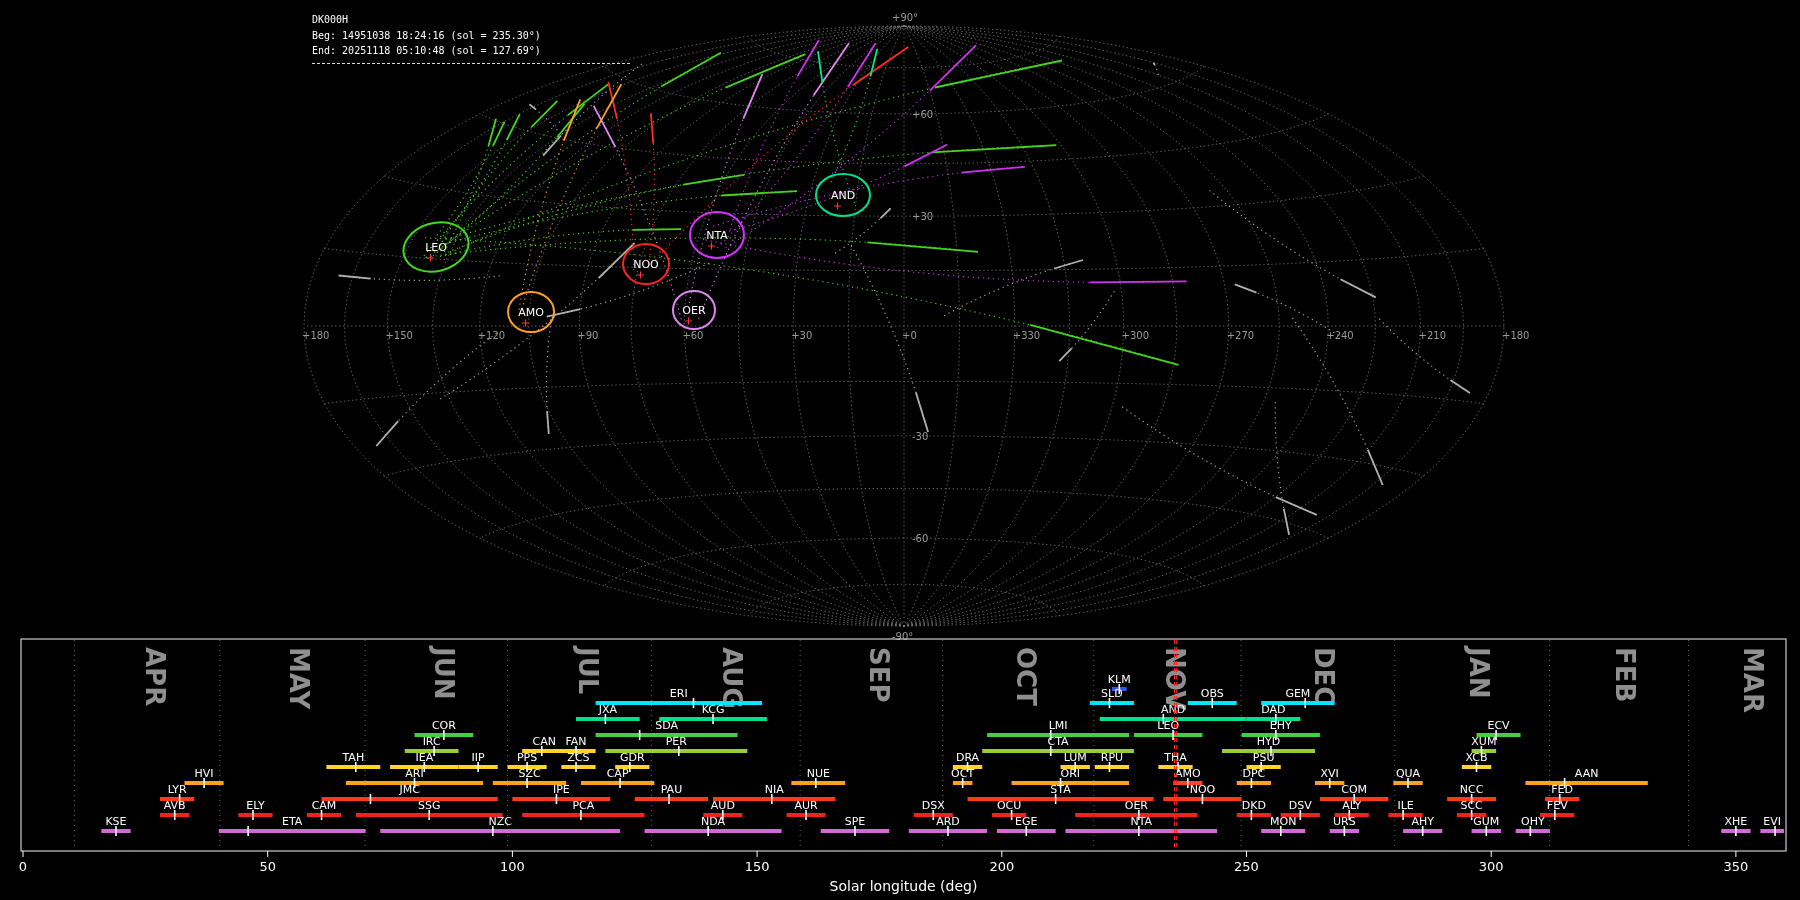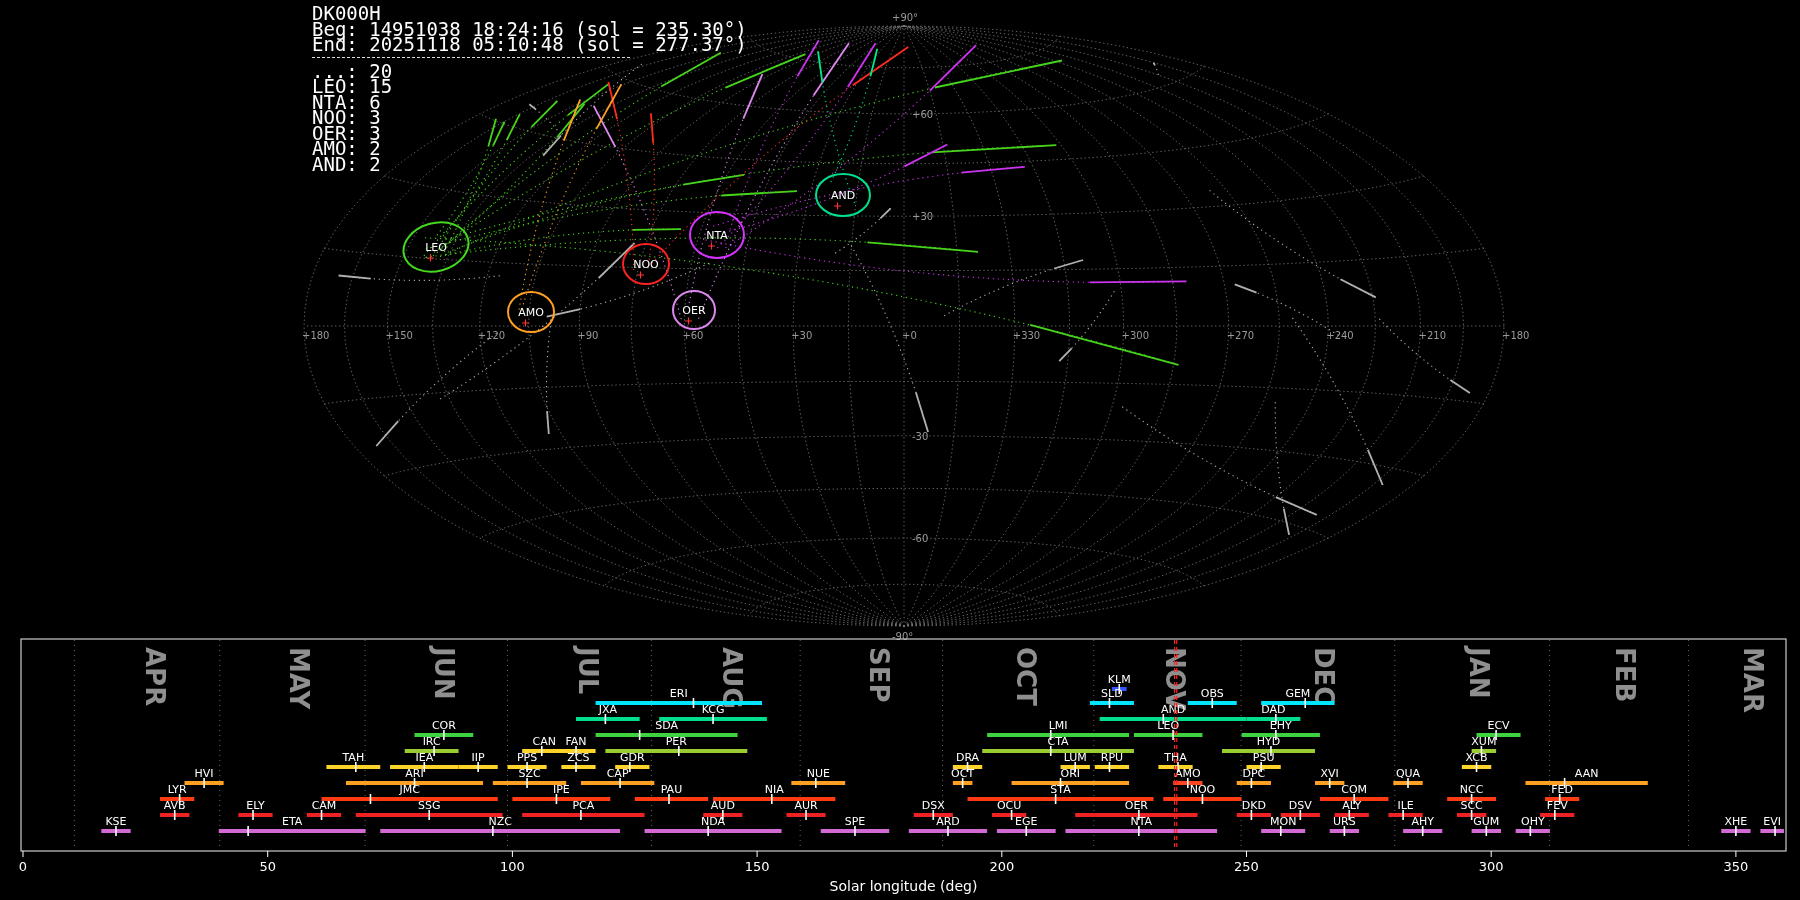--- a/index.html
+++ b/index.html
@@ -1,34 +1,33 @@
 <!DOCTYPE html>
 <html><head>
 <meta charset="utf-8">
 <style>
   html,body{margin:0;padding:0;background:#000;}
   #stage{position:relative;width:1800px;height:900px;background:#000;overflow:hidden;
          font-family:"DejaVu Sans",sans-serif;}
   #scene{position:absolute;left:0;top:0;display:block;}
-  .header{position:absolute;left:312px;top:6px;color:#fff;z-index:5;
-          font-family:"DejaVu Sans Mono",monospace;font-size:19px;line-height:15.5px;}
+  .header{position:absolute;left:312px;top:12px;color:#fff;z-index:5;
+          font-family:"DejaVu Sans Mono",monospace;font-size:10px;line-height:15.5px;}
   .header div{white-space:pre;}
   .divider{border-top:1px dashed #ddd;width:318px;margin:4px 0 6px 0;}
   svg text{font-family:"DejaVu Sans",sans-serif;}
 </style>
 </head>
 <body>
 
 <div id="stage">
   <div class="header">
     <div>DK000H</div>
     <div>Beg: 14951038 18:24:16 (sol = 235.30°)</div>
-    <div>End: 20251118 05:10:48 (sol = 277.37°)</div>
+    <div>End: 20251118 05:10:48 (sol = 127.69°)</div>
     <div class="divider"></div>
-    <div id="counts"><div>...: 20</div><div>LEO: 15</div><div>NTA: 6</div><div>NOO: 3</div><div>OER: 3</div><div>AMO: 2</div><div>AND: 2</div></div>
   </div>
   <svg id="scene" width="1800" height="900">
       <g fill="none" stroke="#7a7a7a" stroke-width="0.8" stroke-dasharray="0.6 3.4" stroke-linecap="round">
         <path d="M904.0 626.0L935.4 625.6L966.7 624.4L997.9 622.3L1028.7 619.4L1059.3 615.8L1089.4 611.3L1119.0 606.1L1148.0 600.1L1176.4 593.3L1204.0 585.8L1230.8 577.6L1256.7 568.7L1281.6 559.1L1305.5 548.9L1328.3 538.1L1349.9 526.7L1370.3 514.8L1389.4 502.3L1407.2 489.4L1423.6 476.0L1438.6 462.2L1452.1 448.0L1464.1 433.5L1474.6 418.7L1483.6 403.6L1490.9 388.4L1496.6 372.9L1500.7 357.4L1503.2 341.7L1504.0 326.0L1503.2 310.3L1500.7 294.6L1496.6 279.1L1490.9 263.6L1483.6 248.4L1474.6 233.3L1464.1 218.5L1452.1 204.0L1438.6 189.8L1423.6 176.0L1407.2 162.6L1389.4 149.7L1370.3 137.2L1349.9 125.3L1328.3 113.9L1305.5 103.1L1281.6 92.9L1256.7 83.3L1230.8 74.4L1204.0 66.2L1176.4 58.7L1148.0 51.9L1119.0 45.9L1089.4 40.7L1059.3 36.2L1028.7 32.6L997.9 29.7L966.7 27.6L935.4 26.4L904.0 26.0"></path>
         <path d="M904.0 626.0L935.0 624.6L965.8 622.3L996.1 619.3L1026.0 615.5L1055.4 611.0L1084.2 605.7L1112.4 599.7L1139.8 593.1L1166.4 585.7L1192.2 577.7L1217.1 569.1L1241.0 559.9L1263.9 550.1L1285.7 539.8L1306.5 529.0L1326.1 517.7L1344.5 505.9L1361.7 493.7L1377.6 481.1L1392.3 468.2L1405.7 454.9L1417.7 441.3L1428.3 427.5L1437.6 413.4L1445.5 399.2L1451.9 384.7L1457.0 370.2L1460.6 355.5L1462.8 340.8L1463.5 326.0L1462.8 311.2L1460.6 296.5L1457.0 281.8L1451.9 267.3L1445.5 252.8L1437.6 238.6L1428.3 224.5L1417.7 210.7L1405.7 197.1L1392.3 183.8L1377.6 170.9L1361.7 158.3L1344.5 146.1L1326.1 134.3L1306.5 123.0L1285.7 112.2L1263.9 101.9L1241.0 92.1L1217.1 82.9L1192.2 74.3L1166.4 66.3L1139.8 58.9L1112.4 52.3L1084.2 46.3L1055.4 41.0L1026.0 36.5L996.1 32.7L965.8 29.7L935.0 27.4L904.0 26.0"></path>
         <path d="M904.0 626.0L934.1 623.6L963.8 620.4L992.9 616.5L1021.4 611.9L1049.2 606.5L1076.3 600.5L1102.7 593.9L1128.2 586.7L1152.9 578.9L1176.7 570.5L1199.5 561.5L1221.4 552.1L1242.2 542.2L1262.0 531.8L1280.8 521.0L1298.4 509.8L1315.0 498.3L1330.4 486.3L1344.6 474.1L1357.6 461.6L1369.5 448.8L1380.1 435.7L1389.6 422.5L1397.8 409.0L1404.7 395.4L1410.4 381.7L1414.8 367.9L1418.0 354.0L1419.9 340.0L1420.6 326.0L1419.9 312.0L1418.0 298.0L1414.8 284.1L1410.4 270.3L1404.7 256.6L1397.8 243.0L1389.6 229.5L1380.1 216.3L1369.5 203.2L1357.6 190.4L1344.6 177.9L1330.4 165.7L1315.0 153.7L1298.4 142.2L1280.8 131.0L1262.0 120.2L1242.2 109.8L1221.4 99.9L1199.5 90.5L1176.7 81.5L1152.9 73.1L1128.2 65.3L1102.7 58.1L1076.3 51.5L1049.2 45.5L1021.4 40.1L992.9 35.5L963.8 31.6L934.1 28.4L904.0 26.0"></path>
         <path d="M904.0 626.0L932.7 622.6L960.8 618.6L988.2 613.8L1014.9 608.4L1040.9 602.4L1066.0 595.8L1090.3 588.6L1113.7 580.9L1136.3 572.7L1157.9 564.0L1178.6 554.9L1198.4 545.3L1217.2 535.3L1235.0 524.9L1251.7 514.2L1267.5 503.1L1282.2 491.8L1295.9 480.1L1308.5 468.2L1320.0 456.0L1330.5 443.6L1339.9 431.0L1348.2 418.3L1355.4 405.4L1361.5 392.3L1366.5 379.2L1370.4 366.0L1373.2 352.7L1374.9 339.4L1375.4 326.0L1374.9 312.6L1373.2 299.3L1370.4 286.0L1366.5 272.8L1361.5 259.7L1355.4 246.6L1348.2 233.7L1339.9 221.0L1330.5 208.4L1320.0 196.0L1308.5 183.8L1295.9 171.9L1282.2 160.2L1267.5 148.9L1251.7 137.8L1235.0 127.1L1217.2 116.7L1198.4 106.7L1178.6 97.1L1157.9 88.0L1136.3 79.3L1113.7 71.1L1090.3 63.4L1066.0 56.2L1040.9 49.6L1014.9 43.6L988.2 38.2L960.8 33.4L932.7 29.4L904.0 26.0"></path>
         <path d="M904.0 626.0L930.8 621.7L956.9 616.9L982.3 611.4L1006.8 605.3L1030.5 598.7L1053.4 591.5L1075.5 583.9L1096.7 575.8L1117.0 567.3L1136.4 558.4L1154.9 549.1L1172.5 539.4L1189.2 529.3L1205.0 519.0L1219.8 508.3L1233.7 497.4L1246.7 486.2L1258.7 474.8L1269.8 463.1L1279.9 451.3L1289.1 439.3L1297.3 427.1L1304.5 414.8L1310.8 402.3L1316.2 389.8L1320.5 377.1L1323.9 364.4L1326.3 351.6L1327.8 338.8L1328.3 326.0L1327.8 313.2L1326.3 300.4L1323.9 287.6L1320.5 274.9L1316.2 262.2L1310.8 249.7L1304.5 237.2L1297.3 224.9L1289.1 212.7L1279.9 200.7L1269.8 188.9L1258.7 177.2L1246.7 165.8L1233.7 154.6L1219.8 143.7L1205.0 133.0L1189.2 122.7L1172.5 112.6L1154.9 102.9L1136.4 93.6L1117.0 84.7L1096.7 76.2L1075.5 68.1L1053.4 60.5L1030.5 53.3L1006.8 46.7L982.3 40.6L956.9 35.1L930.8 30.3L904.0 26.0"></path>
         <path d="M904.0 626.0L928.5 620.9L952.2 615.3L975.2 609.1L997.2 602.5L1018.5 595.3L1038.9 587.8L1058.6 579.8L1077.3 571.4L1095.3 562.6L1112.4 553.5L1128.7 544.0L1144.1 534.3L1158.7 524.2L1172.5 513.9L1185.4 503.4L1197.5 492.6L1208.8 481.6L1219.2 470.3L1228.8 458.9L1237.6 447.4L1245.5 435.7L1252.6 423.8L1258.9 411.8L1264.3 399.8L1268.9 387.6L1272.6 375.4L1275.5 363.1L1277.6 350.7L1278.9 338.4L1279.3 326.0L1278.9 313.6L1277.6 301.3L1275.5 288.9L1272.6 276.6L1268.9 264.4L1264.3 252.2L1258.9 240.2L1252.6 228.2L1245.5 216.3L1237.6 204.6L1228.8 193.1L1219.2 181.7L1208.8 170.4L1197.5 159.4L1185.4 148.6L1172.5 138.1L1158.7 127.8L1144.1 117.7L1128.7 108.0L1112.4 98.5L1095.3 89.4L1077.3 80.6L1058.6 72.2L1038.9 64.2L1018.5 56.7L997.2 49.5L975.2 42.9L952.2 36.7L928.5 31.1L904.0 26.0"></path>
         <path d="M904.0 626.0L925.8 620.2L946.8 613.9L967.0 607.2L986.4 600.0L1005.0 592.4L1022.8 584.5L1039.8 576.2L1056.1 567.5L1071.6 558.6L1086.3 549.3L1100.3 539.8L1113.6 530.0L1126.1 520.0L1137.9 509.7L1148.9 499.2L1159.3 488.5L1168.9 477.7L1177.8 466.6L1185.9 455.5L1193.4 444.1L1200.1 432.7L1206.1 421.1L1211.4 409.4L1216.0 397.7L1219.9 385.9L1223.1 374.0L1225.5 362.0L1227.3 350.0L1228.4 338.0L1228.7 326.0L1228.4 314.0L1227.3 302.0L1225.5 290.0L1223.1 278.0L1219.9 266.1L1216.0 254.3L1211.4 242.6L1206.1 230.9L1200.1 219.3L1193.4 207.9L1185.9 196.5L1177.8 185.4L1168.9 174.3L1159.3 163.5L1148.9 152.8L1137.9 142.3L1126.1 132.0L1113.6 122.0L1100.3 112.2L1086.3 102.7L1071.6 93.4L1056.1 84.5L1039.8 75.8L1022.8 67.5L1005.0 59.6L986.4 52.0L967.0 44.8L946.8 38.1L925.8 31.8L904.0 26.0"></path>

